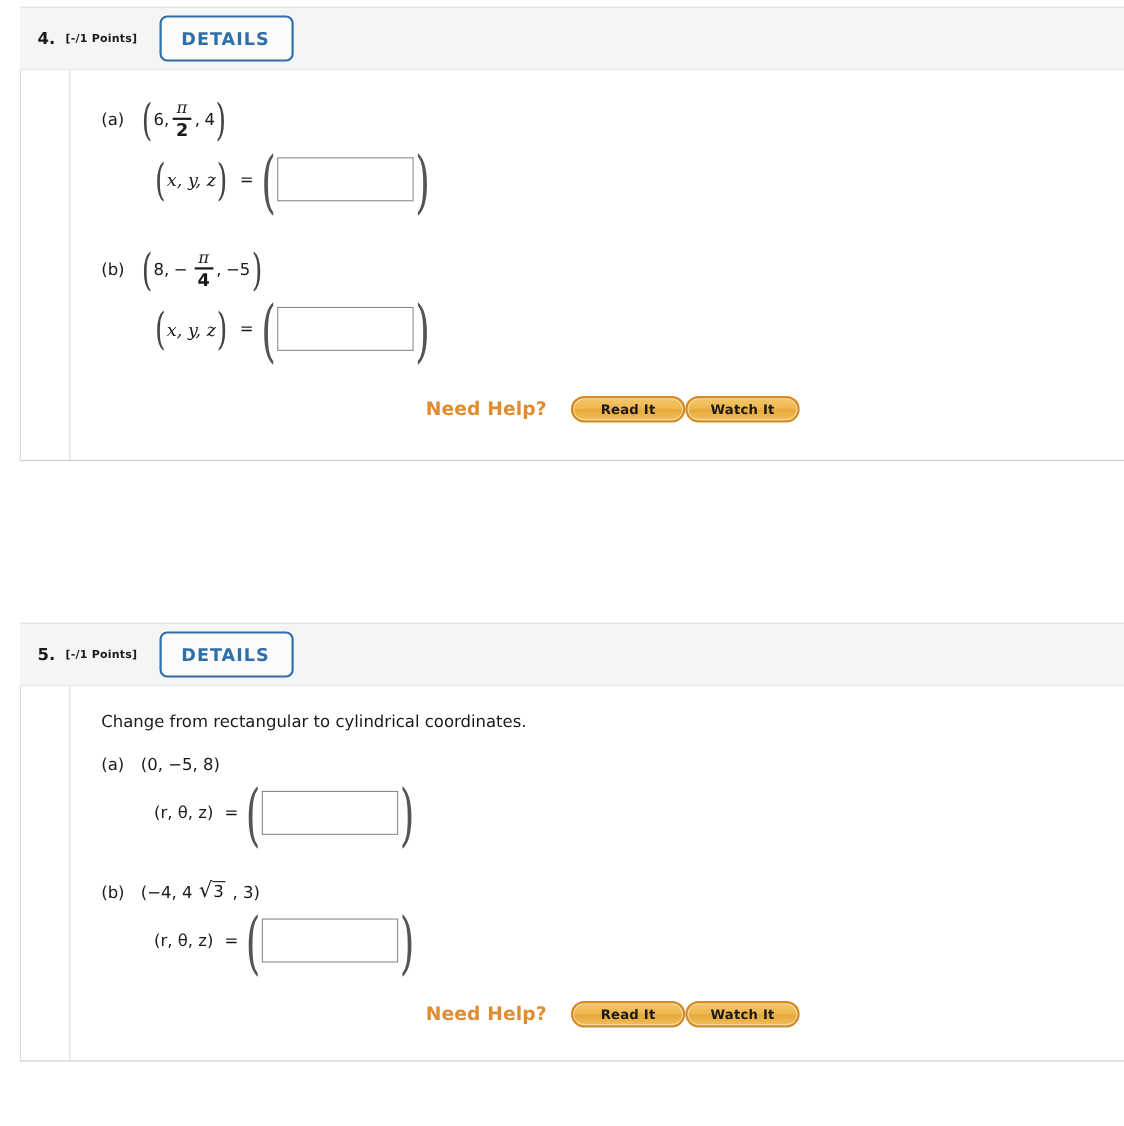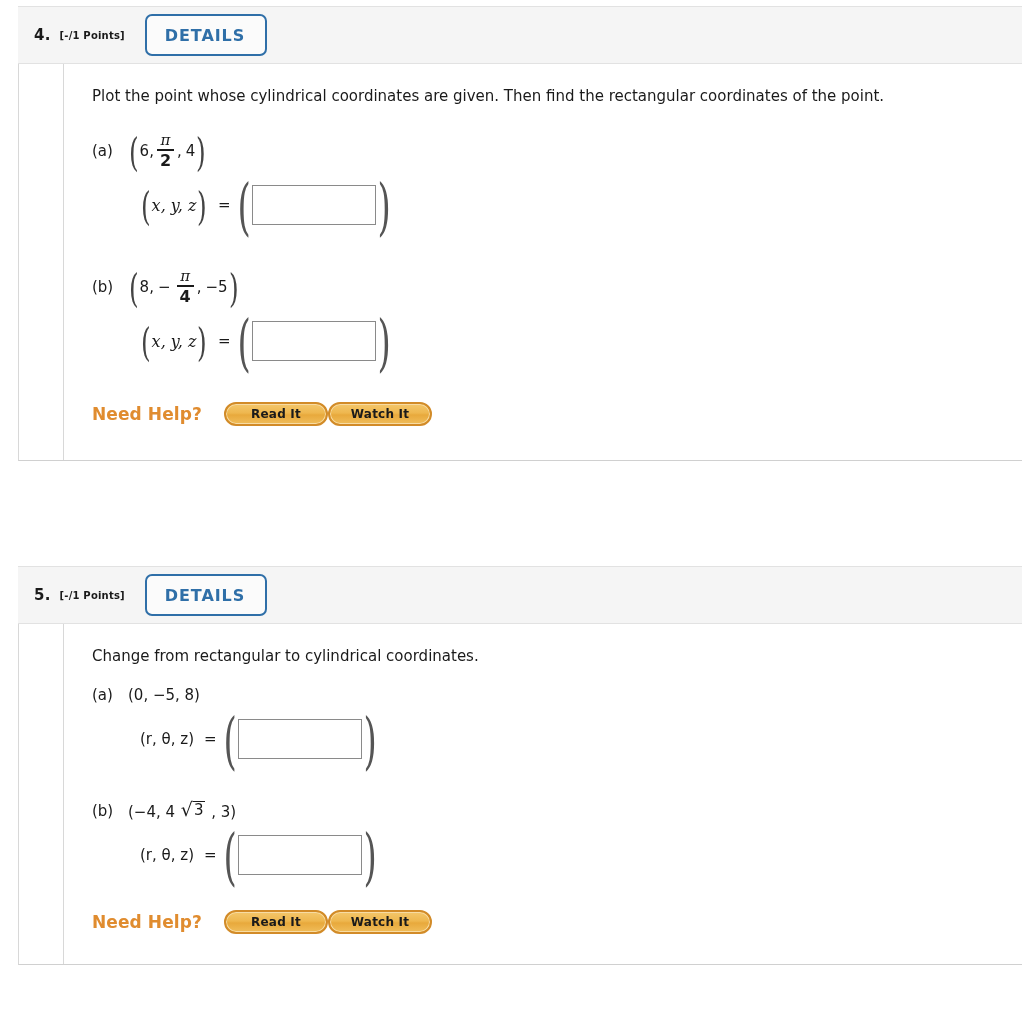--- a/index.html
+++ b/index.html
@@ -261,20 +261,21 @@
     color: #1a1a1a;
     outline: none;
     margin: 0 1px;
   }
 
   
   .need-help {
     display: flex;
     align-items: center;
     padding: 30px 0 34px 28px;
+    justify-content: center;
   }
   .need-help-label {
     font-family: "DejaVu Sans", "Liberation Sans", sans-serif;
     font-size: 17px;
     font-weight: bold;
     color: #e08c2f;
     letter-spacing: .1px;
   }
   .help-button {
     margin-left: 22px;
@@ -310,21 +311,20 @@
       <span class="problem-number">4.</span>
       <span class="problem-points">[-/1 Points]</span>
       <div class="details-button">
         <span>DETAILS</span>
       </div>
     </div>
 
     <div class="problem-body">
       <div class="problem-inner">
 
-        <div class="prompt">Plot the point whose cylindrical coordinates are given. Then find the rectangular coordinates of the point.</div>
 
         <div class="parts">
 
           <div class="part" style="padding-top:22px;">
             <div class="part-row-given">
               <span class="part-label">(a)</span>
               <span class="math">
                 <span class="paren-big">(</span>
                 <span class="num-term">6,</span>
                 <span class="frac">

